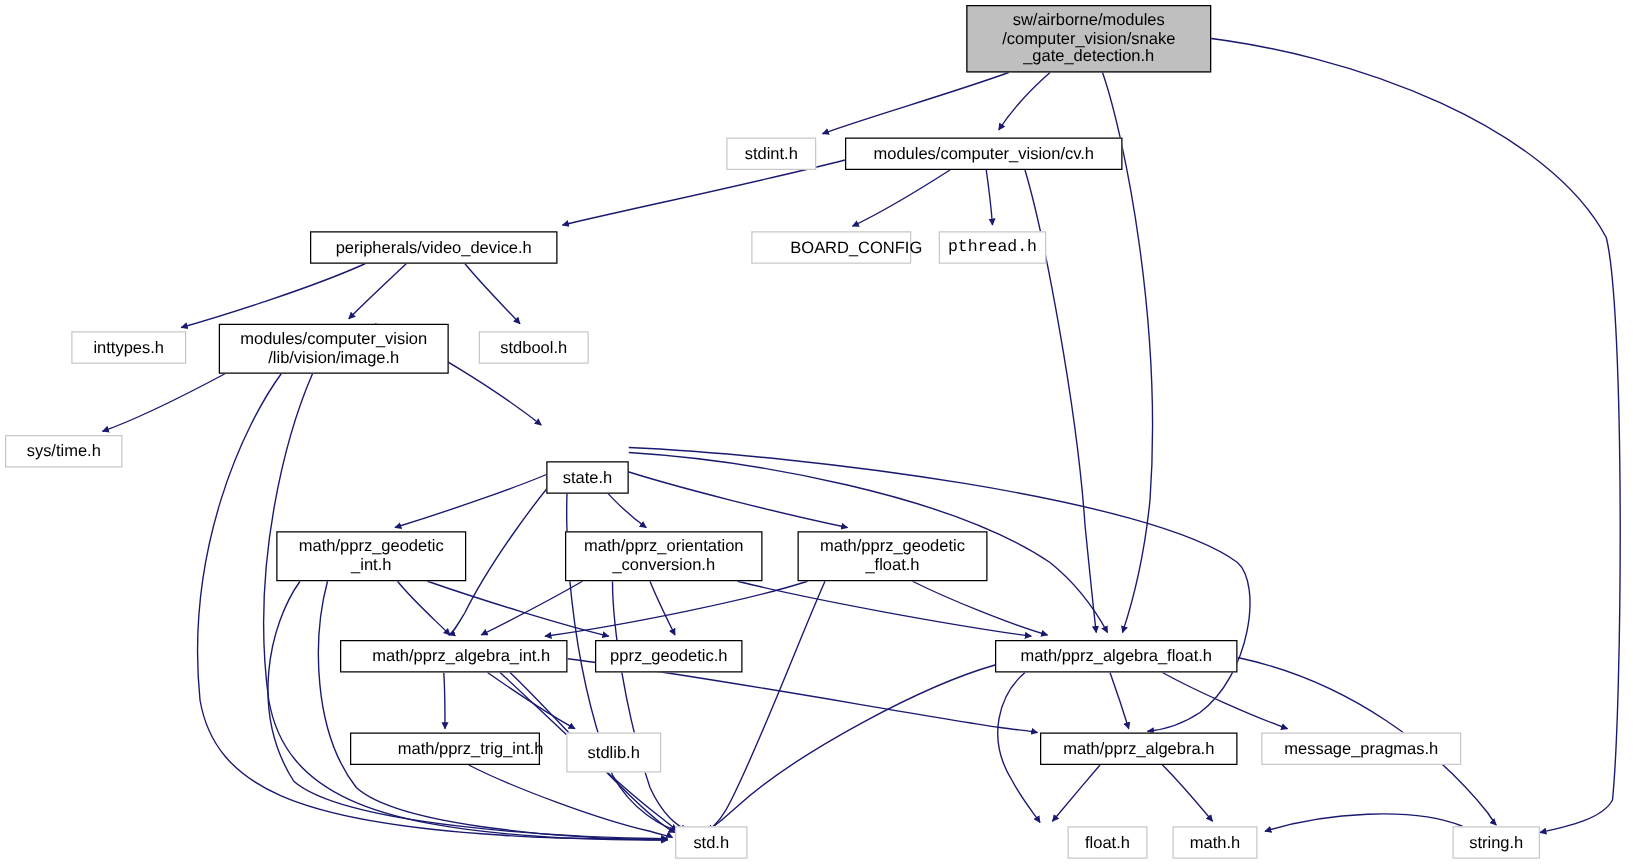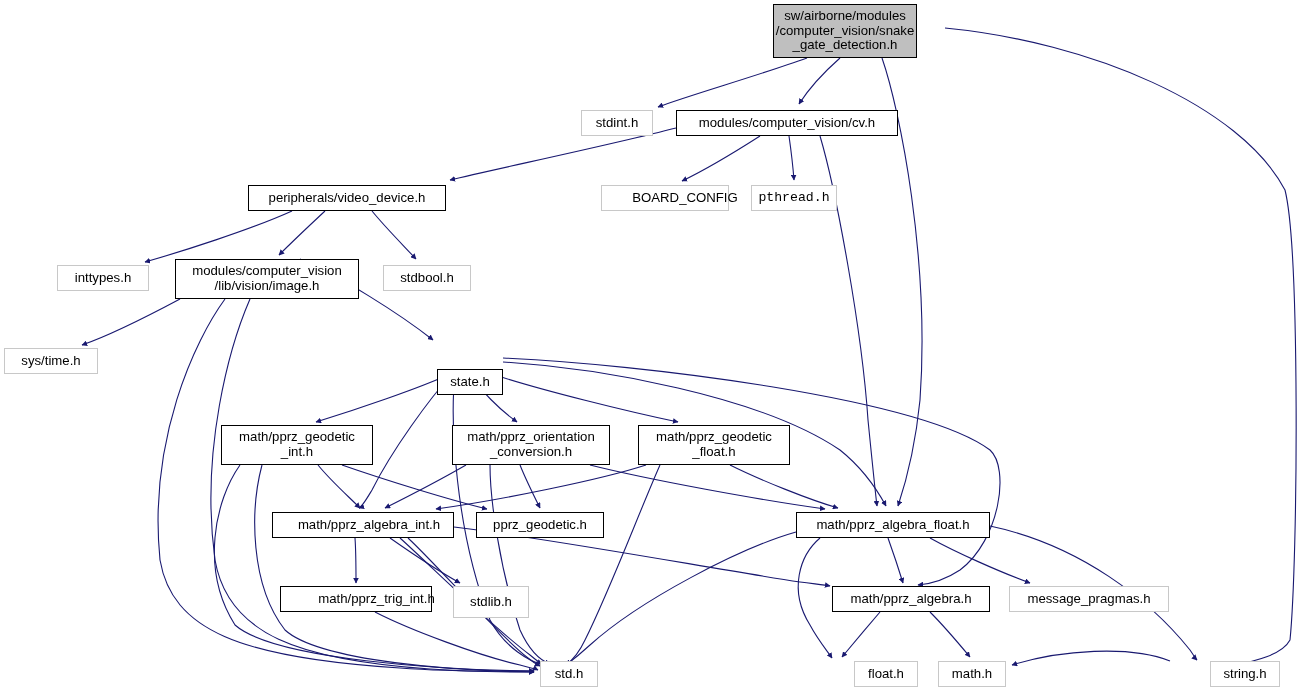--- a/index.html
+++ b/index.html
@@ -68,45 +68,45 @@
         <path d="M 930,538 C 955,552 1000,572 1030,583" marker-end="url(#arrow)"></path>
         <path d="M 796,532 C 740,548 640,600 590,645 C 578,656 570,662 566,665" marker-end="url(#arrow)"></path>
         <path d="M 990,526 C 1080,545 1150,600 1190,650 C 1194,656 1196,659 1197,660" marker-end="url(#arrow)"></path>
         <path d="M 375,612 C 410,630 480,656 520,665 C 530,668 536,669 538,670" marker-end="url(#arrow)"></path>
         <path d="M 880,612 C 868,626 852,645 842,657" marker-end="url(#arrow)"></path>
         <path d="M 930,612 C 944,626 960,645 970,657" marker-end="url(#arrow)"></path>
         <path d="M 1170,661 C 1130,645 1060,650 1012,665" marker-end="url(#arrow)"></path>
       </g>
   </svg>
   <div id="node-layer">
-      <div class="node root" style="left: 773px; top: 4px; width: 144px; height: 54px;">sw/airborne/modules
+      <div class="node root" style="left: 773px; top: 4px; width: 196px; height: 54px;">sw/airborne/modules
 /computer_vision/snake
 _gate_detection.h</div>
       <div class="node ext" style="left: 581px; top: 110px; width: 72px; height: 26px;">stdint.h</div>
       <div class="node solid" style="left: 676px; top: 110px; width: 222px; height: 26px;">modules/computer_vision/cv.h</div>
       <div class="node ext" style="left: 601px; top: 185px; width: 128px; height: 26px; padding-left: 40px;">BOARD_CONFIG</div>
       <div class="node ext" style="left: 751px; top: 185px; width: 86px; height: 26px; font-family: Liberation Mono, monospace;">pthread.h</div>
       <div class="node solid" style="left: 248px; top: 185px; width: 198px; height: 26px;">peripherals/video_device.h</div>
       <div class="node ext" style="left: 57px; top: 265px; width: 92px; height: 26px;">inttypes.h</div>
       <div class="node solid" style="left: 175px; top: 259px; width: 184px; height: 40px;">modules/computer_vision
 /lib/vision/image.h</div>
       <div class="node ext" style="left: 383px; top: 265px; width: 88px; height: 26px;">stdbool.h</div>
       <div class="node ext" style="left: 4px; top: 348px; width: 94px; height: 26px;">sys/time.h</div>
       <div class="node solid" style="left: 437px; top: 348px; width: 66px; height: 26px; margin-top: 21px;">state.h</div>
       <div class="node solid" style="left: 221px; top: 425px; width: 152px; height: 40px;">math/pprz_geodetic
 _int.h</div>
       <div class="node solid" style="left: 452px; top: 425px; width: 158px; height: 40px;">math/pprz_orientation
 _conversion.h</div>
       <div class="node solid" style="left: 638px; top: 425px; width: 152px; height: 40px;">math/pprz_geodetic
 _float.h</div>
       <div class="node solid" style="left: 272px; top: 512px; width: 182px; height: 26px; padding-left: 12px;">math/pprz_algebra_int.h</div>
-      <div class="node solid" style="left: 476px; top: 512px; width: 128px; height: 26px;">pprz_geodetic.h</div>
+      <div class="node solid" style="left: 476px; top: 512px; width: 118px; height: 26px;">pprz_geodetic.h</div>
       <div class="node solid" style="left: 796px; top: 512px; width: 194px; height: 26px;">math/pprz_algebra_float.h</div>
       <div class="node solid" style="left: 280px; top: 586px; width: 152px; height: 26px; padding-left: 41px;">math/pprz_trig_int.h</div>
       <div class="node ext" style="left: 453px; top: 586px; width: 76px; height: 32px;">stdlib.h</div>
       <div class="node solid" style="left: 832px; top: 586px; width: 158px; height: 26px;">math/pprz_algebra.h</div>
       <div class="node ext" style="left: 1009px; top: 586px; width: 160px; height: 26px;">message_pragmas.h</div>
       <div class="node ext" style="left: 540px; top: 661px; width: 58px; height: 26px;">std.h</div>
       <div class="node ext" style="left: 806px; top: 661px; width: 64px; height: 26px; margin-left: 48px;">float.h</div>
       <div class="node ext" style="left: 938px; top: 661px; width: 68px; height: 26px;">math.h</div>
-      <div class="node ext" style="left: 1162px; top: 661px; width: 70px; height: 26px; margin-left: 48px;">string.h</div>
+      <div class="node ext" style="left: 1162px; top: 661px; width: 70px; height: 26px;">string.h</div>
     </div>
 </div>
 
 </body></html>

